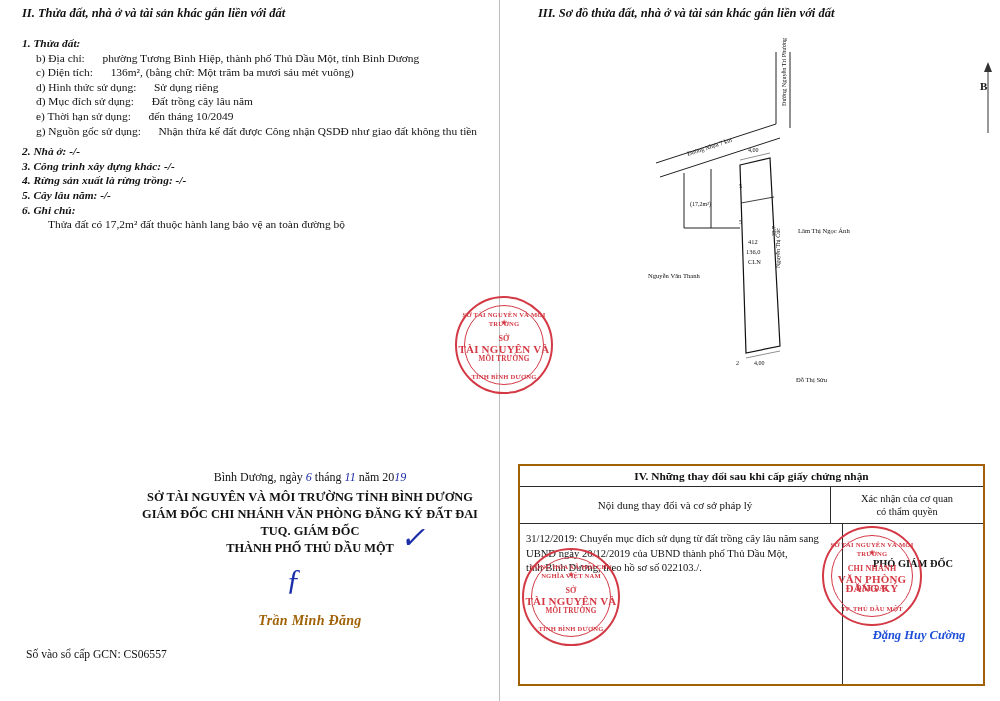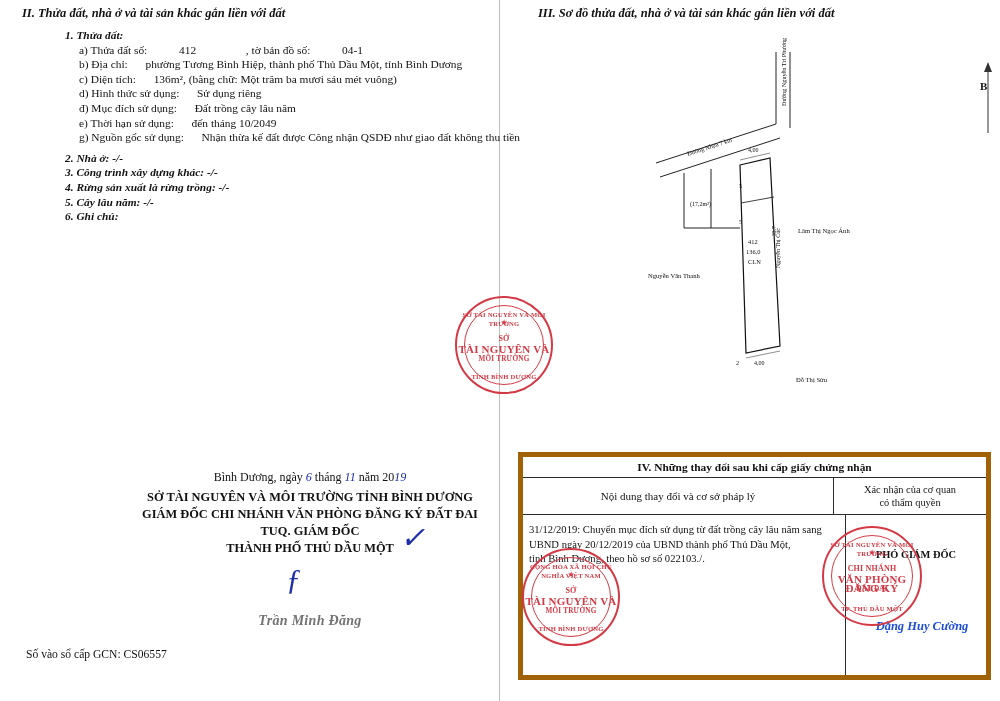--- a/index.html
+++ b/index.html
@@ -25,22 +25,22 @@
     font-weight:bold;
     font-size:12.5px;
     font-style:italic;
     white-space:nowrap;
   }
   #sec2-head{left:22px;top:6px;}
   #sec3-head{left:538px;top:6px;font-style:italic;}
 
   
   .left-body{
-    position:absolute;left:22px;top:28px;width:460px;
-    font-size:11.4px;line-height:14.6px;margin-left:43px;
+    position:absolute;left:22px;top:36px;width:460px;
+    font-size:11.4px;line-height:14.6px;
   }
   .ln{white-space:nowrap;}
   .ln.it{font-style:italic;}
   .b{font-weight:bold;}
   .indent1{padding-left:14px;}
   .indent3{padding-left:38px;}
   .sp-lg{display:inline-block;width:44px;}
   .sp-md{display:inline-block;width:26px;}
   .sp-sm{display:inline-block;width:12px;}
   .gap8{height:6px;}
@@ -60,33 +60,33 @@
   }
   .handwrite{
     font-family:"Liberation Serif", serif;
     font-style:italic;color:#1c2ea8;
   }
   .signblock .org{font-weight:bold;font-size:12.4px;line-height:17px;}
   .sign-name{
     margin-top:56px;
     font-family:"Liberation Serif", serif;
     font-style:italic;font-weight:bold;
-    color:#737373;font-size:14px;
+    color:#a16207;font-size:14px;
     letter-spacing:.3px;
   }
 
   
   .gcn{
     position:absolute;left:26px;top:648px;font-size:11.6px;white-space:nowrap;
   }
 
   
   .table4{
-    position:absolute;left:518px;top:452px;width:463px;height:218px;
-    border:5px solid #a16207;
+    position:absolute;left:518px;top:464px;width:463px;height:218px;
+    border:2px solid #a16207;
     font-size:10.6px;
   }
   .t4-title{
     height:20px;line-height:20px;text-align:center;
     font-weight:bold;font-size:11.4px;
     border-bottom:1px solid #2b2b2b;
   }
   .t4-head{
     display:flex;height:36px;border-bottom:1px solid #2b2b2b;
   }
@@ -148,29 +148,20 @@
 
 <div class="page">
 
   <div class="v-divider"></div>
 
   <div class="sec-head" id="sec2-head">II. Thửa đất, nhà ở và tài sản khác gắn liền với đất</div>
 
   <div class="left-body">
     <div class="ln it b">1. Thửa đất:</div>
 
-    <div class="ln indent1">
-      <span>a) Thửa đất số:</span>
-      <span class="sp-md"></span>
-      <span>412</span>
-      <span class="sp-lg"></span>
-      <span>, tờ bản đồ số:</span>
-      <span class="sp-md"></span>
-      <span>04-1</span>
-    </div>
 
     <div class="ln indent1">
       <span>b) Địa chỉ:</span>
       <span class="sp-sm"></span>
       <span>phường Tương Bình Hiệp, thành phố Thủ Dầu Một, tỉnh Bình Dương</span>
     </div>
 
     <div class="ln indent1">
       <span>c) Diện tích:</span>
       <span class="sp-sm"></span>
@@ -200,20 +191,21 @@
       <span class="sp-sm"></span>
       <span>Nhận thừa kế đất được Công nhận QSDĐ như giao đất không thu tiền</span>
     </div>
 
     <div class="gap8"></div>
     <div class="ln it b">2. Nhà ở: -/-</div>
     <div class="ln it b">3. Công trình xây dựng khác:  -/-</div>
     <div class="ln it b">4. Rừng sản xuất là rừng trồng:   -/-</div>
     <div class="ln it b">5. Cây lâu năm:   -/-</div>
     <div class="ln it b">6. Ghi chú:</div>
+    <div class="ln note">Thửa đất có 17,2m² đất thuộc hành lang bảo vệ an toàn đường bộ</div>
   </div>
 
   <div class="sec-head" id="sec3-head">III. Sơ đồ thửa đất, nhà ở và tài sản khác gắn liền với đất</div>
 
   <div class="diagram">
     <svg width="486" height="400" viewBox="0 0 486 400">
 
       <line x1="480" y1="40" x2="480" y2="105" stroke="#333" stroke-width="1"></line>
       <polygon points="480,34 476,44 484,44" fill="#333"></polygon>
 

